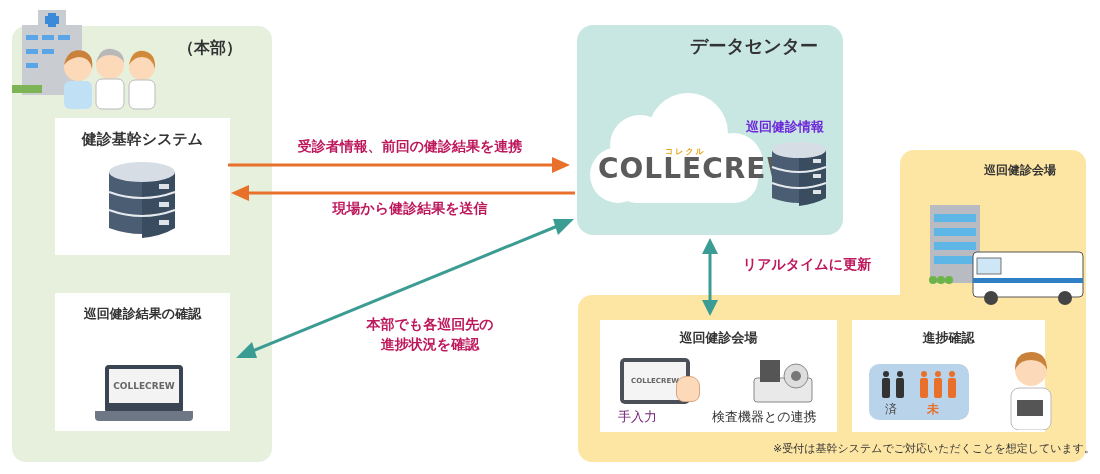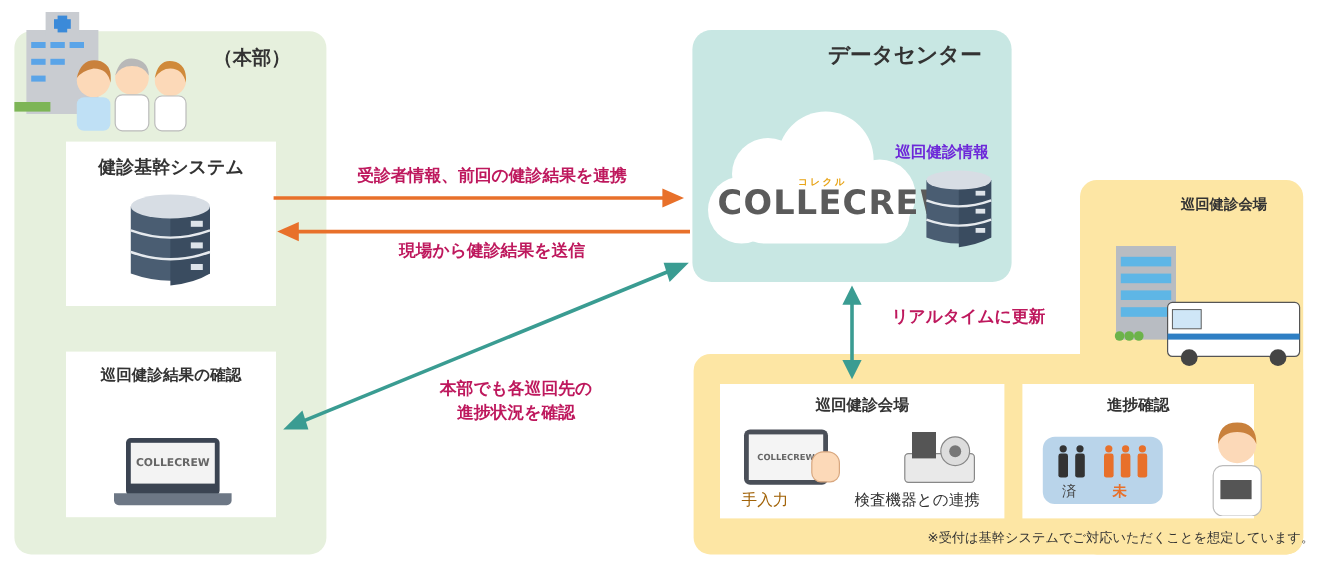--- a/index.html
+++ b/index.html
@@ -159,21 +159,21 @@
   <div style="position:absolute;left:20px;top:38px;width:70px;height:46px;background:#4a4f58;border-radius:5px;">
     <div style="position:absolute;left:4px;top:4px;width:62px;height:38px;background:#f4f4f4;font-size:7px;font-weight:bold;color:#666;text-align:center;line-height:38px;">COLLECREW</div>
   </div>
   <div style="position:absolute;left:76px;top:56px;width:22px;height:24px;background:#fcd9b8;border:1px solid #d8a77f;border-radius:10px 10px 8px 8px;"></div>
   <svg style="position:absolute;left:150px;top:36px;" width="66" height="50">
     <rect x="4" y="22" width="58" height="24" rx="3" fill="#e9e9e9" stroke="#888"></rect>
     <rect x="10" y="4" width="20" height="22" fill="#555"></rect>
     <circle cx="46" cy="20" r="12" fill="#ddd" stroke="#888"></circle>
     <circle cx="46" cy="20" r="5" fill="#777"></circle>
   </svg>
-  <div style="position:absolute;left:18px;top:88px;font-size:13px;color:#a16207;">手入力</div>
+  <div style="position:absolute;left:18px;top:88px;font-size:13px;color:#701a75;">手入力</div>
   <div style="position:absolute;left:112px;top:88px;font-size:13px;color:#333;">検査機器との連携</div>
 </div>
 
 <div class="abs card" style="left:852px;top:320px;width:193px;height:112px;">
   <div class="title-bold center" style="margin-top:9px;font-size:13px;">進捗確認</div>
   <div style="position:absolute;left:17px;top:44px;width:100px;height:56px;background:#b9d4ea;border-radius:10px;">
     <svg style="position:absolute;left:10px;top:6px;" width="84" height="30">
       <g fill="#333">
         <circle cx="7" cy="4" r="3"></circle>
           <rect x="3" y="8" width="8" height="20" rx="2"></rect>

